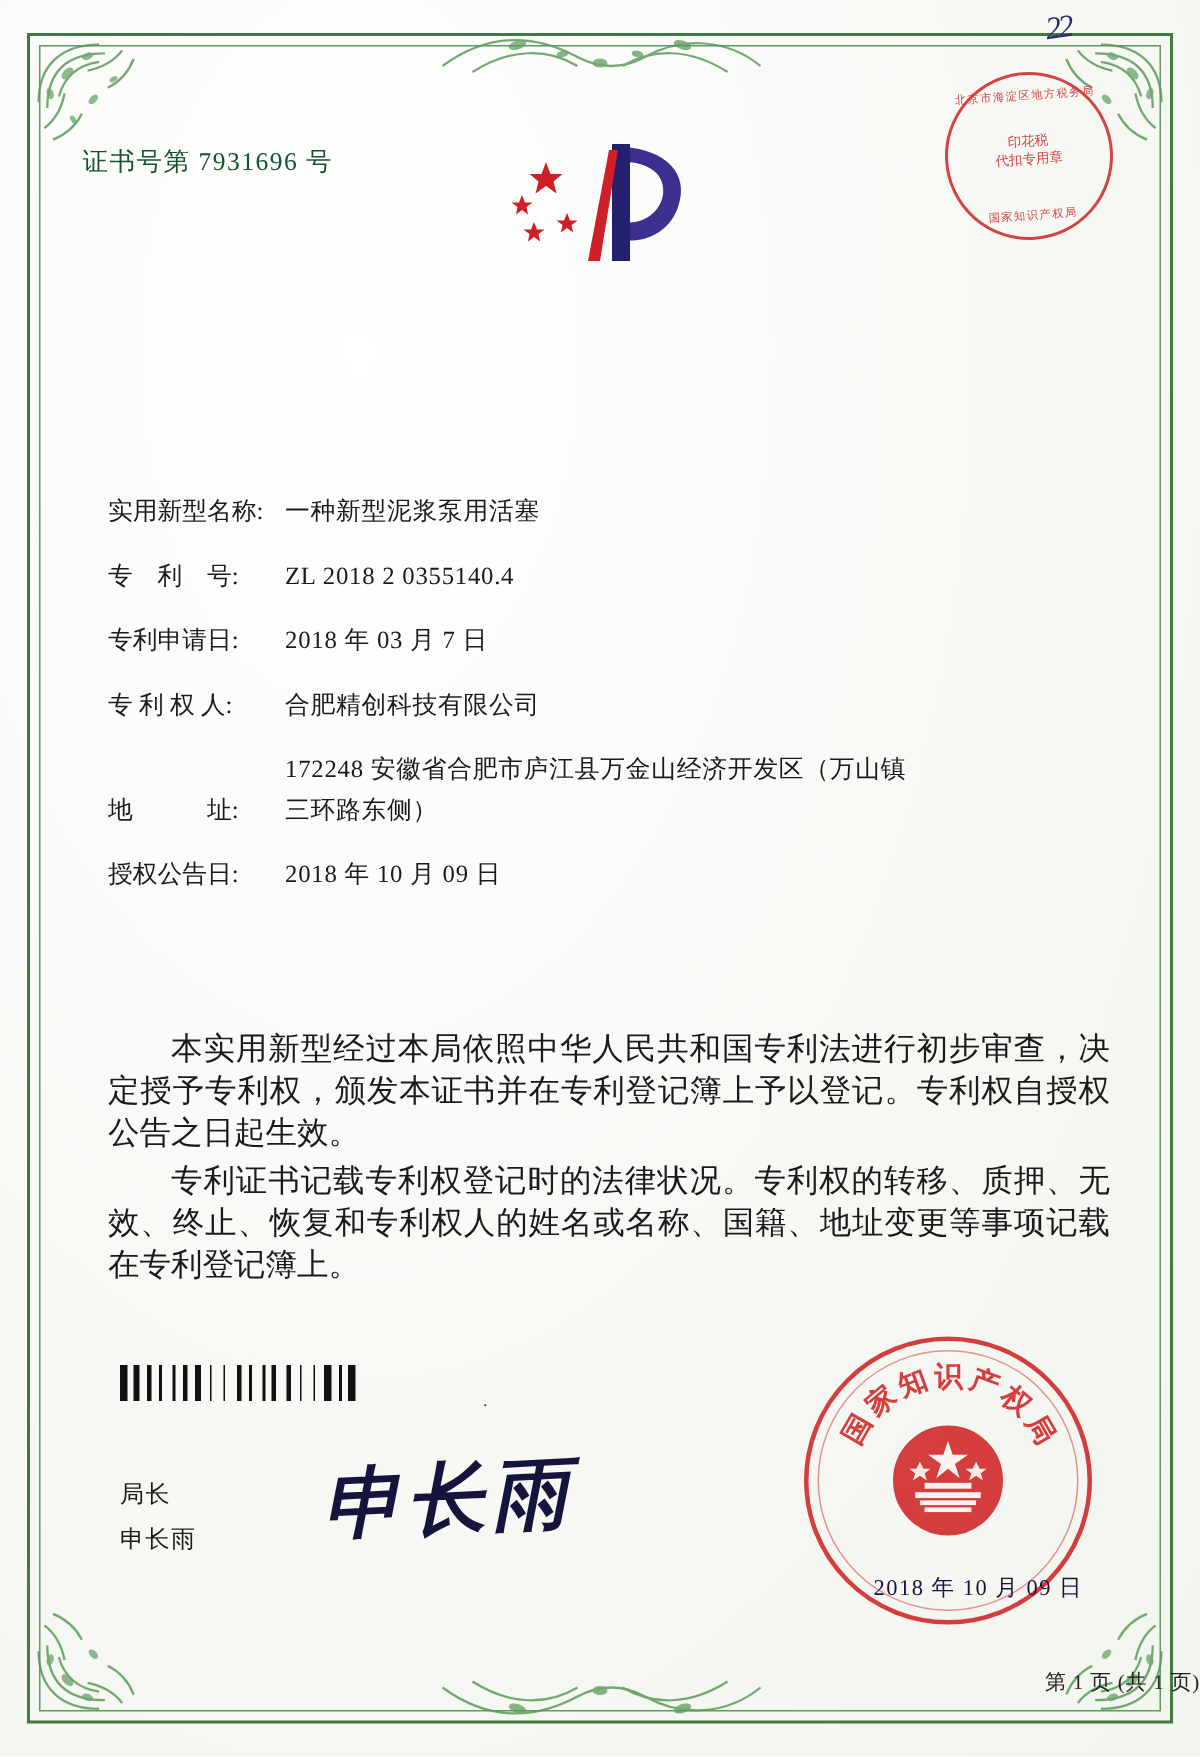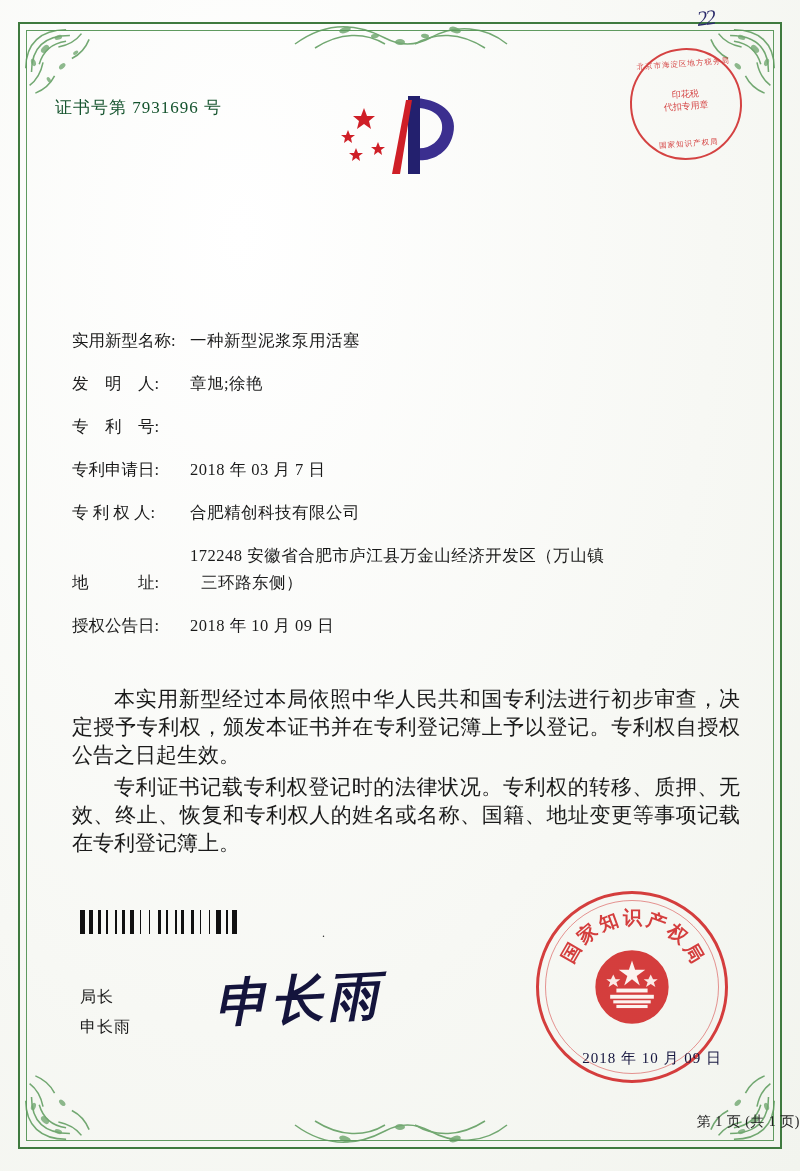--- a/index.html
+++ b/index.html
@@ -183,21 +183,20 @@
     letter-spacing: 0px;
     white-space: pre;
   }
   .field-value {
     flex: 1;
     letter-spacing: .5px;
   }
   .field-value .sub {
     display: block;
     margin-top: 5px;
-    margin-left: 11px;
   }
 
   .two-col {
     display: flex;
     align-items: flex-start;
     margin-bottom: 6px;
     line-height: 22px;
   }
   .two-col .left {
     display: flex;
@@ -472,25 +471,22 @@
     </svg>
   </div>
 
 
   <div class="fields">
     <div class="field-row">
       <div class="field-label">实用新型名称:</div>
       <div class="field-value">一种新型泥浆泵用活塞</div>
     </div>
     <div class="field-row">
-      <div class="field-label">发　明　人:</div>
-      <div class="field-value">章旭;徐艳</div>
-    </div>
-    <div class="field-row">
       <div class="field-label">专　利　号:</div>
+      <div class="field-value">ZL 2018 2 0355140.4</div>
     </div>
     <div class="field-row">
       <div class="field-label">专利申请日:</div>
       <div class="field-value">2018 年 03 月 7 日</div>
     </div>
     <div class="field-row">
       <div class="field-label">专 利 权 人:</div>
       <div class="field-value">合肥精创科技有限公司</div>
     </div>
     <div class="field-row">

